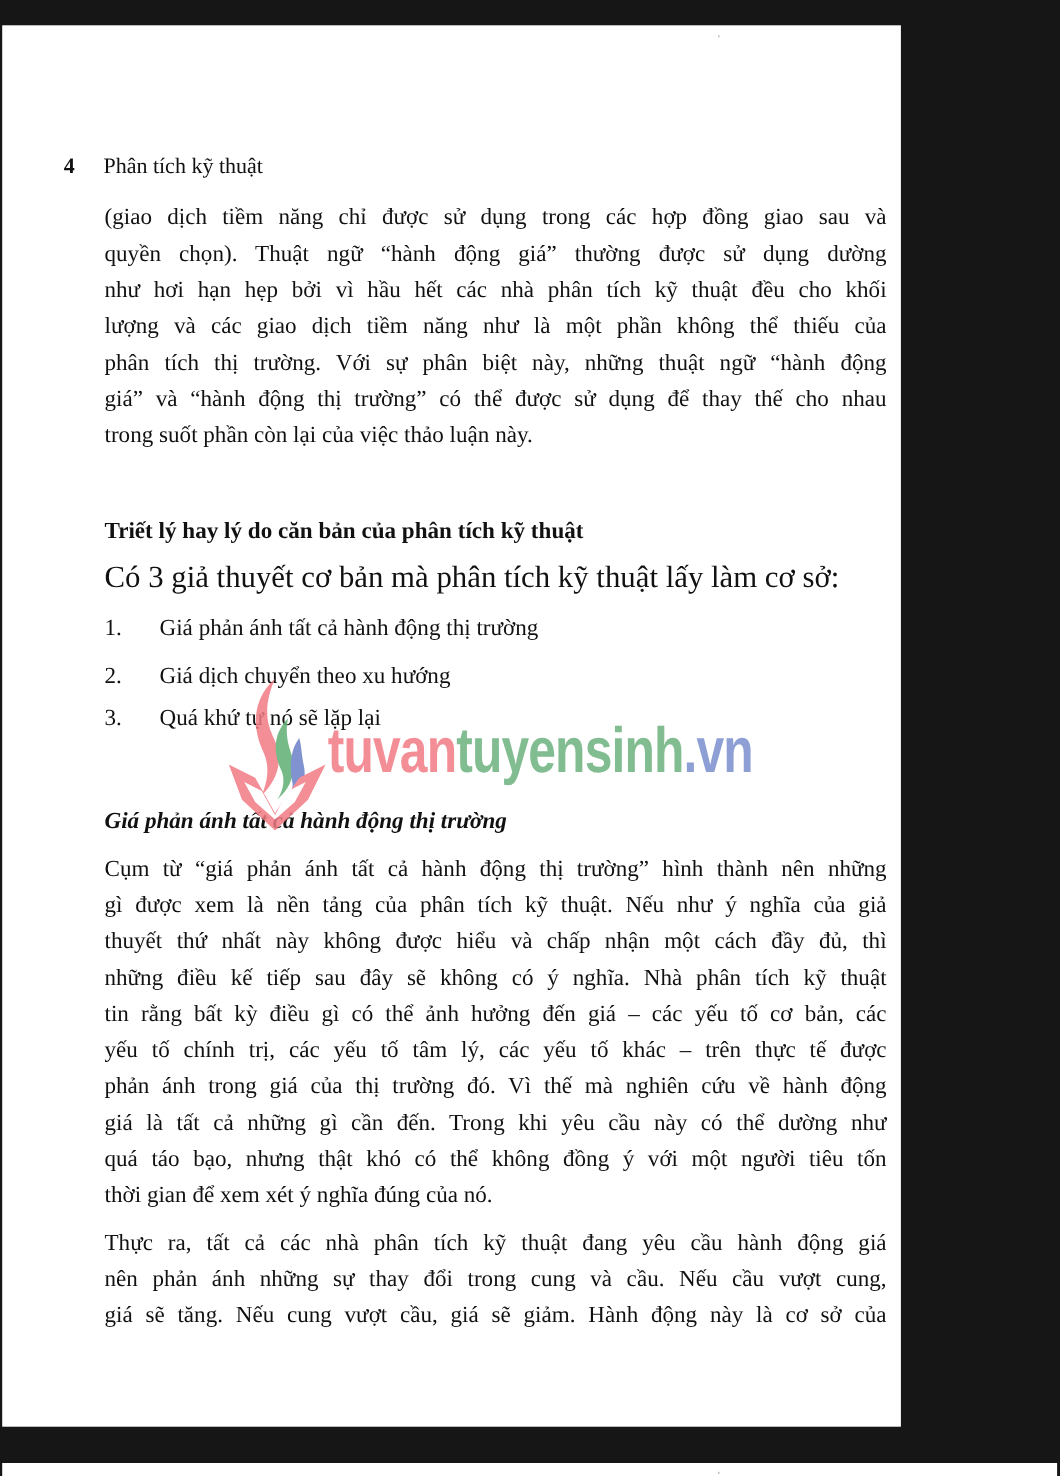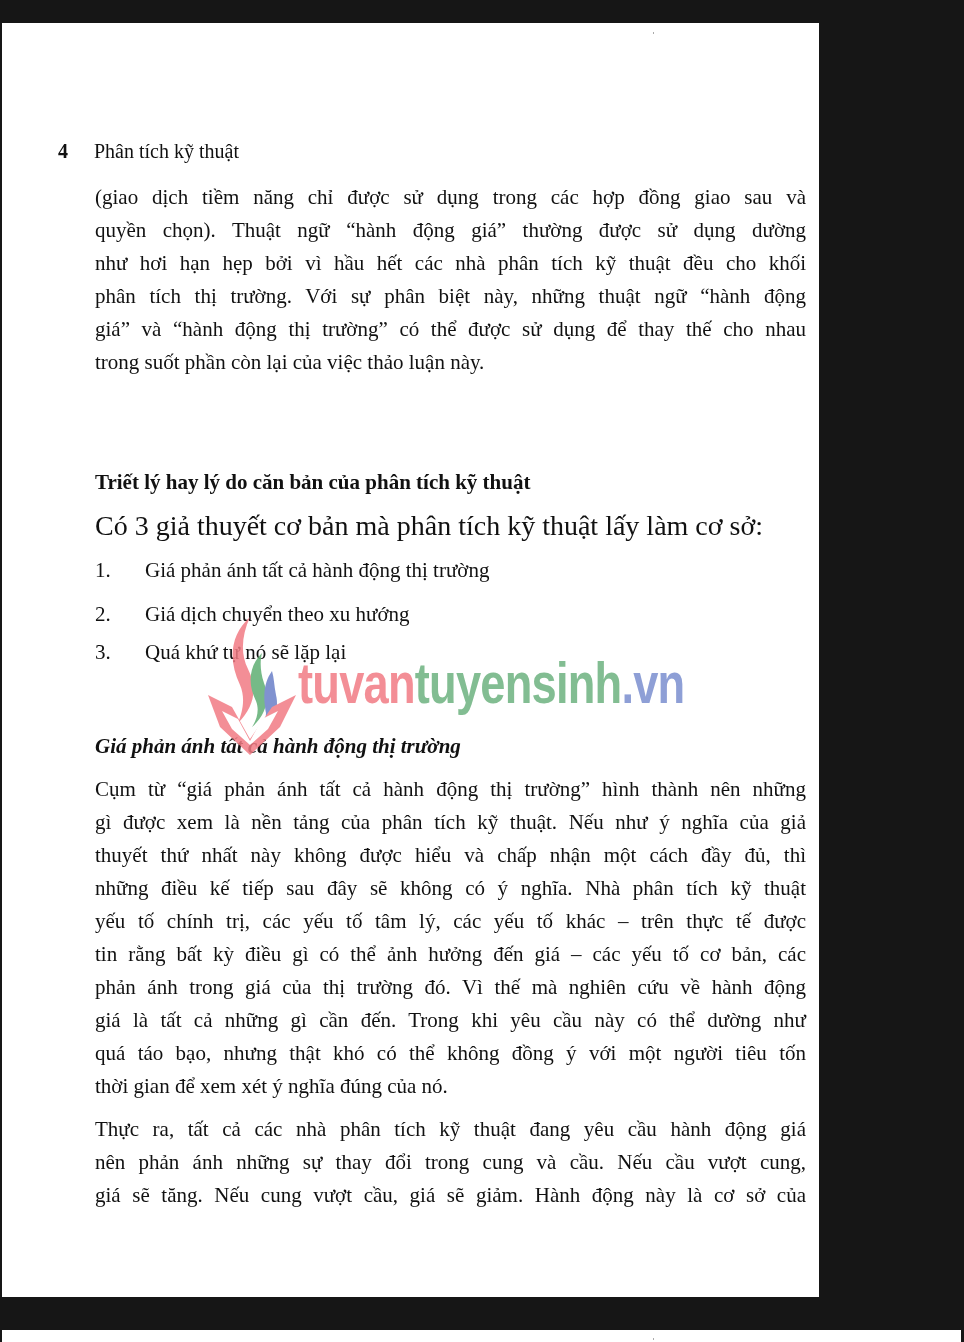--- a/index.html
+++ b/index.html
@@ -57,20 +57,21 @@
     <div class="speck" style="left:651px; top:9px;"></div>
 
     <div class="running-head">
       <span class="pnum">4</span><span>Phân tích kỹ thuật</span>
     </div>
 
     <div class="block para" style="top:158px;">
       <span class="ln">(giao dịch tiềm năng chỉ được sử dụng trong các hợp đồng giao sau và</span>
       <span class="ln">quyền chọn). Thuật ngữ “hành động giá” thường được sử dụng dường</span>
       <span class="ln">như hơi hạn hẹp bởi vì hầu hết các nhà phân tích kỹ thuật đều cho khối</span>
+      <span class="ln">lượng và các giao dịch tiềm năng như là một phần không thể thiếu của</span>
       <span class="ln">phân tích thị trường. Với sự phân biệt này, những thuật ngữ “hành động</span>
       <span class="ln">giá” và “hành động thị trường” có thể được sử dụng để thay thế cho nhau</span>
       <span class="ln last">trong suốt phần còn lại của việc thảo luận này.</span>
     </div>
 
     <div class="block heading-bold" style="top:444px;">Triết lý hay lý do căn bản của phân tích kỹ thuật</div>
 
     <div class="block intro" style="top:488px;">Có 3 giả thuyết cơ bản mà phân tích kỹ thuật lấy làm cơ sở:</div>
 
     <div class="list-item" style="top:532px;font-family:Liberation Serif, serif;">
@@ -83,22 +84,22 @@
       <span class="num">3.</span><span>Quá khứ tự nó sẽ lặp lại</span>
     </div>
 
     <div class="block heading-italic" style="top:708px;">Giá phản ánh tất cả hành động thị trường</div>
 
     <div class="block para" style="top:750px;">
       <span class="ln">Cụm từ “giá phản ánh tất cả hành động thị trường” hình thành nên những</span>
       <span class="ln">gì được xem là nền tảng của phân tích kỹ thuật. Nếu như ý nghĩa của giả</span>
       <span class="ln">thuyết thứ nhất này không được hiểu và chấp nhận một cách đầy đủ, thì</span>
       <span class="ln">những điều kế tiếp sau đây sẽ không có ý nghĩa. Nhà phân tích kỹ thuật</span>
+      <span class="ln">tin rằng bất kỳ điều gì có thể ảnh hưởng đến giá – các yếu tố cơ bản, các</span>
       <span class="ln">yếu tố chính trị, các yếu tố tâm lý, các yếu tố khác – trên thực tế được</span>
-      <span class="ln">tin rằng bất kỳ điều gì có thể ảnh hưởng đến giá – các yếu tố cơ bản, các</span>
       <span class="ln">phản ánh trong giá của thị trường đó. Vì thế mà nghiên cứu về hành động</span>
       <span class="ln">giá là tất cả những gì cần đến. Trong khi yêu cầu này có thể dường như</span>
       <span class="ln">quá táo bạo, nhưng thật khó có thể không đồng ý với một người tiêu tốn</span>
       <span class="ln last">thời gian để xem xét ý nghĩa đúng của nó.</span>
     </div>
 
     <div class="block para" style="top:1090px;">
       <span class="ln">Thực ra, tất cả các nhà phân tích kỹ thuật đang yêu cầu hành động giá</span>
       <span class="ln">nên phản ánh những sự thay đổi trong cung và cầu. Nếu cầu vượt cung,</span>
       <span class="ln">giá sẽ tăng. Nếu cung vượt cầu, giá sẽ giảm. Hành động này là cơ sở của</span>

